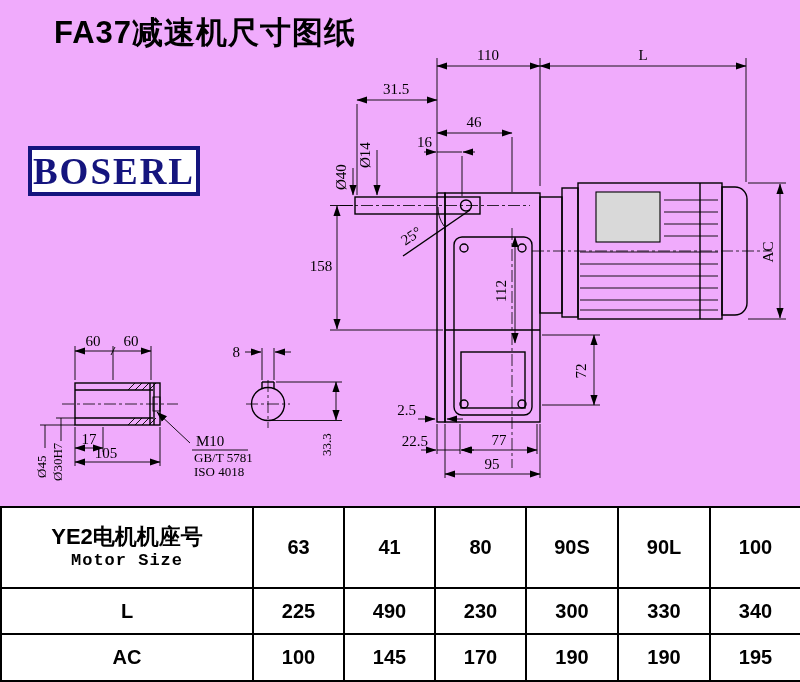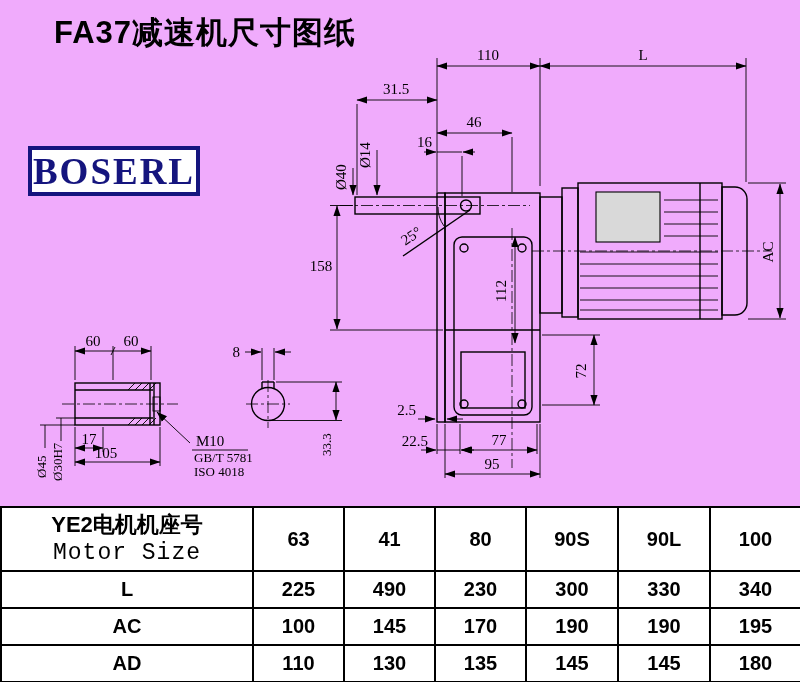--- a/index.html
+++ b/index.html
@@ -14,21 +14,21 @@
   .thin{stroke:#000;stroke-width:0.9;fill:none}
   .cl{stroke:#000;stroke-width:0.8;fill:none;stroke-dasharray:12 3 3 3}
   .gray{fill:#d9d9d9;stroke:#000;stroke-width:1.1}
   text.dim{font-family:"Liberation Serif",serif;font-size:15px;fill:#000;stroke:none}
   text.dims{font-family:"Liberation Serif",serif;font-size:13px;fill:#000;stroke:none}
   table.spec{position:absolute;left:0;top:506px;width:800px;height:176px;border-collapse:collapse;table-layout:fixed;background:#fff}
   table.spec td{border:2px solid #000;text-align:center;vertical-align:middle;font-weight:700;font-size:20px;padding:0}
   table.spec tr{height:37px}
   table.spec tr.hdr{height:64px}
   td.rowhead .cn{font-size:22px;font-weight:700;line-height:1.3}
-  td.rowhead .en{font-family:"Liberation Mono",monospace;font-size:23px;font-weight:400;letter-spacing:1px;line-height:1.2}
+  td.rowhead .en{font-family:"Liberation Mono",monospace;font-size:17px;font-weight:700;letter-spacing:1px;line-height:1.2}
 </style>
 </head>
 <body>
 
 <div class="page">
 
   <div class="title">FA37减速机尺寸图纸</div>
 
   <div class="logo">
     <span>BOSERL</span>
@@ -265,25 +265,16 @@
       </tr>
       <tr>
         <td>AC</td>
         <td>100</td>
         <td>145</td>
         <td>170</td>
         <td>190</td>
         <td>190</td>
         <td>195</td>
       </tr>
-      <tr>
-        <td>AD</td>
-        <td>110</td>
-        <td>130</td>
-        <td>135</td>
-        <td>145</td>
-        <td>145</td>
-        <td>180</td>
-      </tr>
     </tbody>
   </table>
 
 </div>
 
 </body></html>

